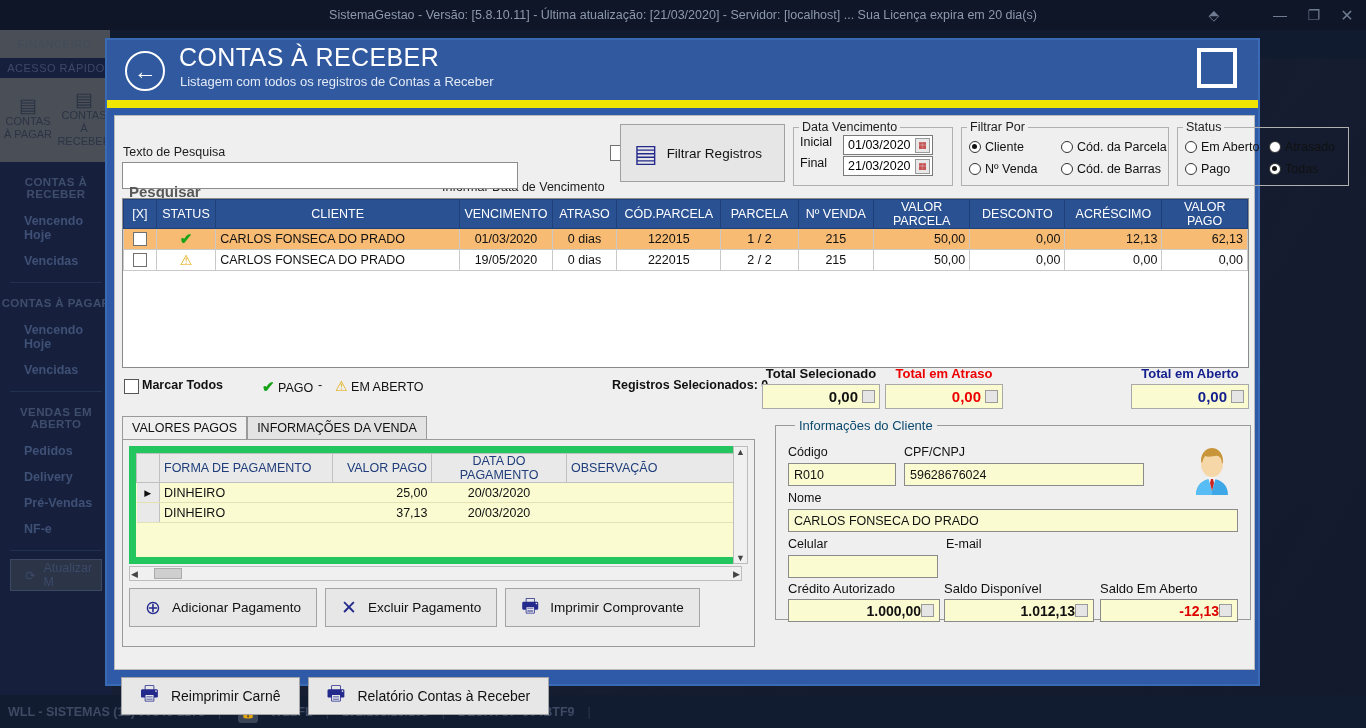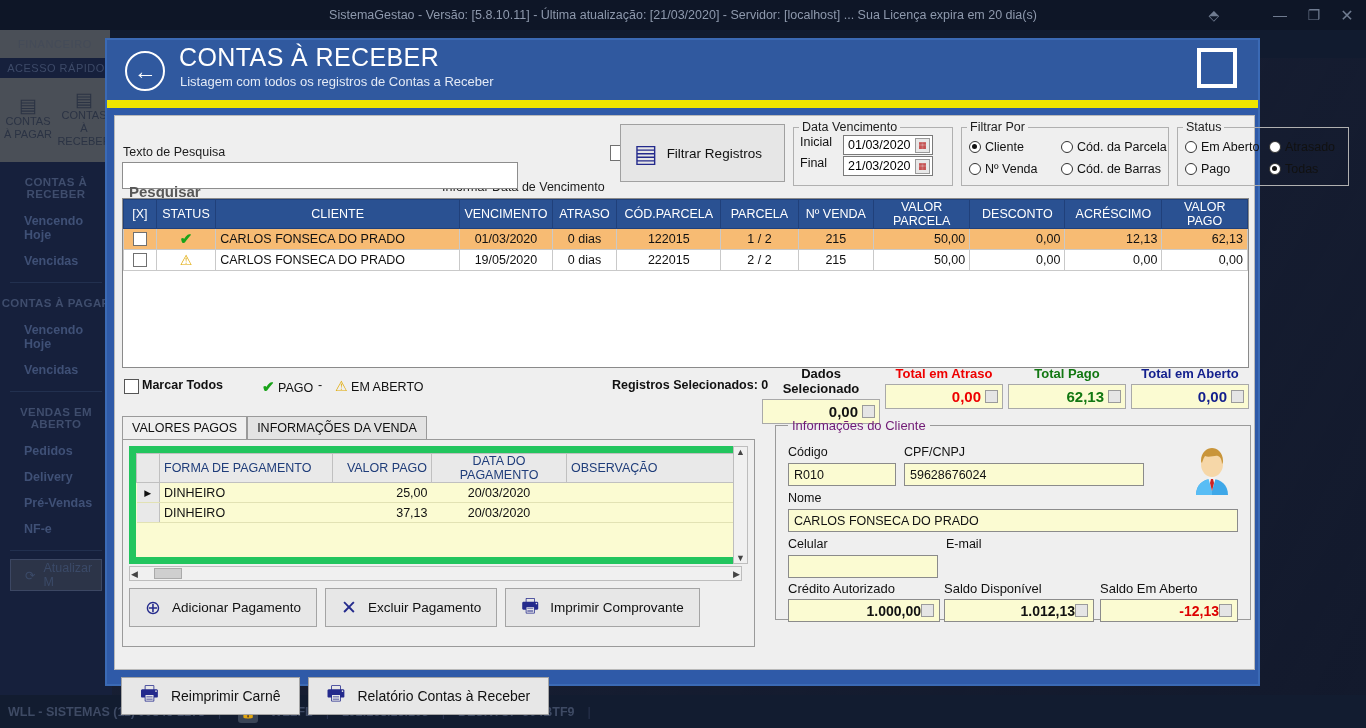--- a/index.html
+++ b/index.html
@@ -140,21 +140,21 @@
     display:flex;flex-direction:column;justify-content:space-between;align-items:center;font-size:9px;color:#444;}
   #hscroll{position:absolute;left:6px;top:126px;width:613px;height:15px;background:#f0f0f0;border:1px solid #bdbdbd;box-sizing:border-box;
     display:flex;justify-content:space-between;align-items:center;font-size:9px;color:#444;padding:0 1px;}
   #hthumb{width:28px;height:11px;background:#cfcfcf;border:1px solid #aaa;box-sizing:border-box;margin-left:16px;}
   .pbtn{height:39px;border:1px solid #a4a4a4;background:#e7e7e7;display:inline-flex;align-items:center;
     gap:11px;padding:0 15px;box-sizing:border-box;font-size:13.5px;color:#111;}
   .pbtn .pi{color:#242a8c;font-size:19px;}
   #paybtns{position:absolute;left:6px;top:148px;display:flex;gap:8px;}
   
   #fs-cliente{position:absolute;left:658px;top:302px;width:476px;height:202px;border:1px solid #9a9a9a;box-sizing:border-box;}
-  #fs-cliente legend{font-size:13px;color:#701a75;padding:0 4px;}
+  #fs-cliente legend{font-size:13px;color:#0c4a6e;padding:0 4px;margin-left:7px;}
   .flbl{position:absolute;font-size:12.5px;color:#111;}
   .fbox{position:absolute;background:#fbfbd2;border:1px solid #8b8b8b;box-sizing:border-box;height:23px;
     display:flex;align-items:center;padding:0 5px;font-size:12.5px;color:#111;}
   .fbox.right{justify-content:flex-end;font-weight:bold;font-size:14px;}
   #avatar{position:absolute;right:12px;top:12px;width:52px;height:52px;}
   
   #botbtns{position:absolute;left:14px;top:637px;display:flex;gap:8px;}
   .bbtn{height:38px;background:#e7e7e7;border:1px solid #a4a4a4;display:inline-flex;align-items:center;
     gap:12px;padding:0 18px;box-sizing:border-box;font-size:14px;color:#111;}
   .bbtn .pi{color:#242a8c;font-size:20px;}
@@ -380,37 +380,30 @@
       </div>
       <div id="leg-dash">-</div>
       <div id="leg-aberto">
         <span class="warn">⚠</span>
         <span>EM ABERTO</span>
       </div>
       <div id="lbl-selecionados">Registros Selecionados: 0</div>
     </div>
 
     <div class="tot" id="tot1">
-      <div class="tl" style="color:#111111">Dados Selecionado</div>
+      <div class="tl" style="color:#111111">Total Selecionado</div>
       <div class="tv">
         <span style="color:#111111">0,00</span>
         <span class="calc-ic"></span>
       </div>
     </div>
     <div class="tot" id="tot2">
       <div class="tl" style="color:#ee0000">Total em Atraso</div>
       <div class="tv">
         <span style="color:#ee0000">0,00</span>
-        <span class="calc-ic"></span>
-      </div>
-    </div>
-    <div class="tot" id="tot3">
-      <div class="tl" style="color:#117711">Total Pago</div>
-      <div class="tv">
-        <span style="color:#117711">62,13</span>
         <span class="calc-ic"></span>
       </div>
     </div>
     <div class="tot" id="tot4">
       <div class="tl" style="color:#121f8d">Total em Aberto</div>
       <div class="tv">
         <span style="color:#121f8d">0,00</span>
         <span class="calc-ic"></span>
       </div>
     </div>

